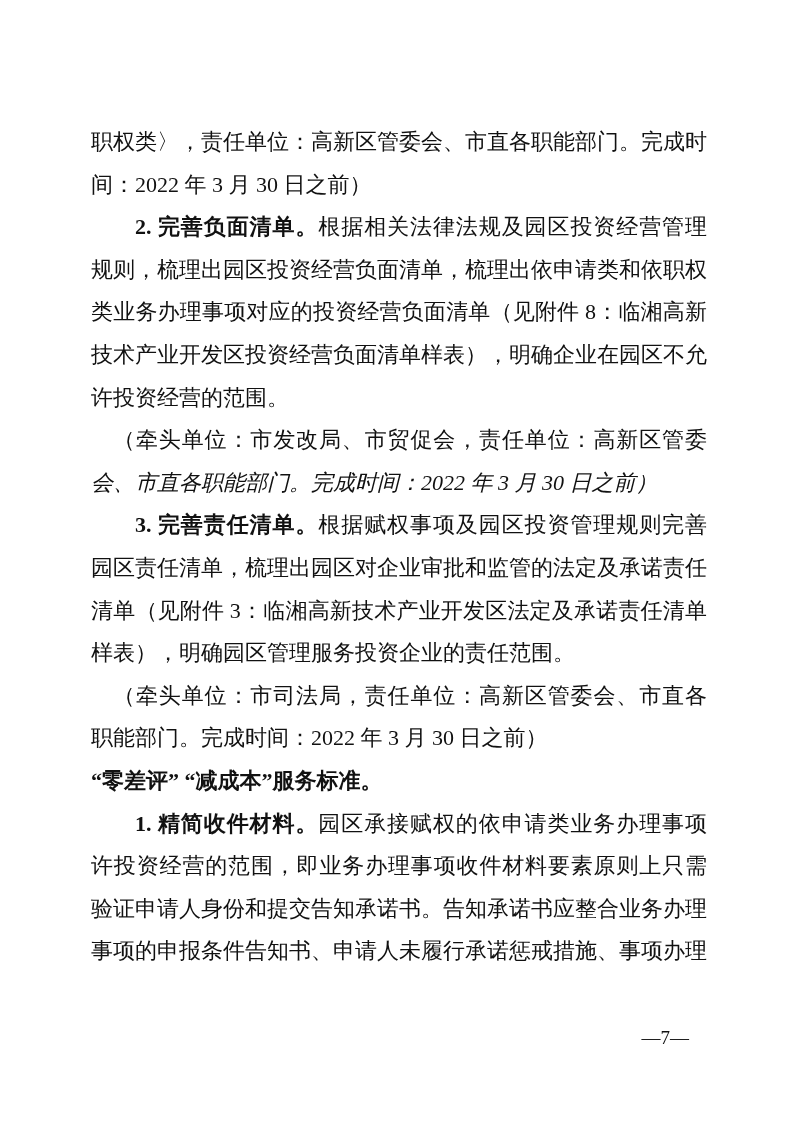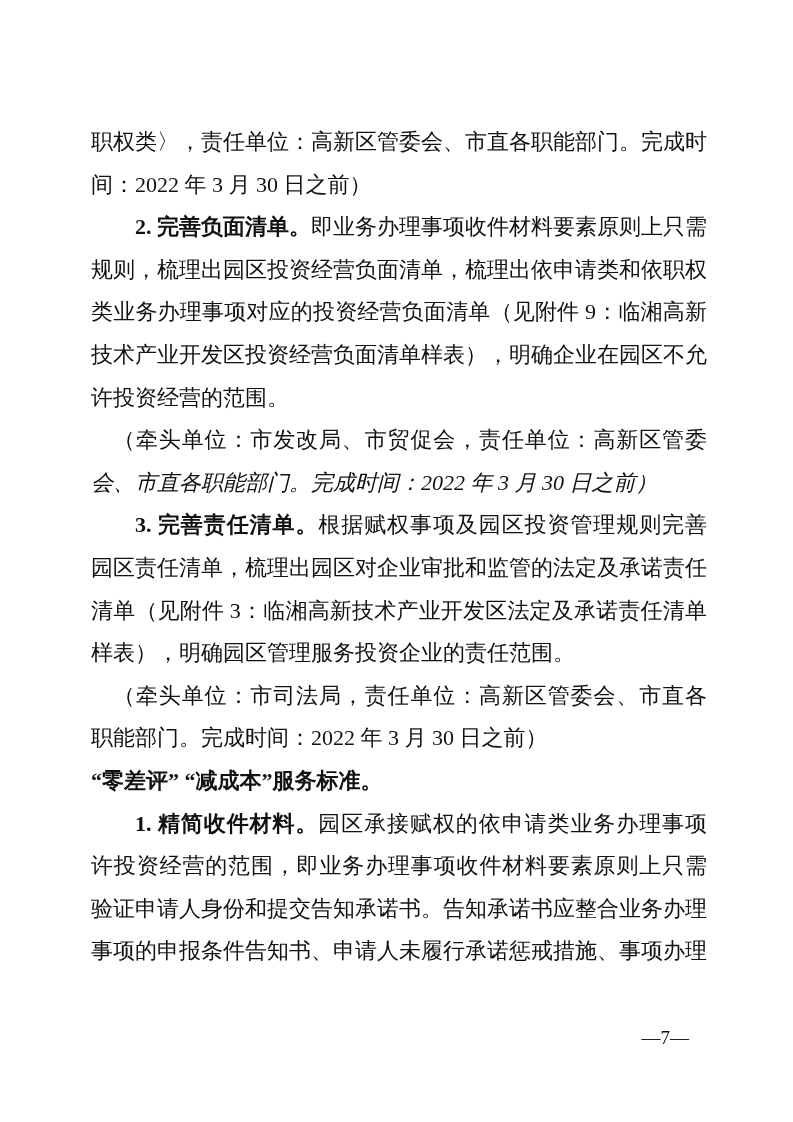--- a/index.html
+++ b/index.html
@@ -48,23 +48,23 @@
     font-family: "Liberation Serif", "DejaVu Serif", serif;
   }
 </style>
 </head>
 <body>
 
 <div class="page" style="background: rgb(255, 255, 255); color: rgb(17, 17, 17);">
   <div class="doc-body" id="doc-lines">
       <div class="line just" style="text-indent: 0em;"><span class="seg">职权类〉，责任单位：高新区管委会、市直各职能部门。完成时</span></div>
       <div class="line" style="text-indent: 0em;"><span class="seg">间：2022 年 3 月 30 日之前）</span></div>
-      <div class="line just" style="text-indent: 2em;"><span class="seg bold kai">2. 完善负面清单。</span><span class="seg">即业务办理事项收件材料要素原则上只需</span></div>
+      <div class="line just" style="text-indent: 2em;"><span class="seg bold kai">2. 完善负面清单。</span><span class="seg">根据相关法律法规及园区投资经营管理</span></div>
       <div class="line just" style="text-indent: 0em;"><span class="seg">规则，梳理出园区投资经营负面清单，梳理出依申请类和依职权</span></div>
-      <div class="line just" style="text-indent: 0em;"><span class="seg">类业务办理事项对应的投资经营负面清单（见附件 9：临湘高新</span></div>
+      <div class="line just" style="text-indent: 0em;"><span class="seg">类业务办理事项对应的投资经营负面清单（见附件 8：临湘高新</span></div>
       <div class="line just" style="text-indent: 0em;"><span class="seg">技术产业开发区投资经营负面清单样表），明确企业在园区不允</span></div>
       <div class="line" style="text-indent: 0em;"><span class="seg">许投资经营的范围。</span></div>
       <div class="line just" style="text-indent: 1em;"><span class="seg">（牵头单位：市发改局、市贸促会，责任单位：高新区管委</span></div>
       <div class="line" style="text-indent: 0em; font-style: italic;"><span class="seg">会、市直各职能部门。完成时间：2022 年 3 月 30 日之前）</span></div>
       <div class="line just" style="text-indent: 2em;"><span class="seg bold kai">3. 完善责任清单。</span><span class="seg">根据赋权事项及园区投资管理规则完善</span></div>
       <div class="line just" style="text-indent: 0em;"><span class="seg">园区责任清单，梳理出园区对企业审批和监管的法定及承诺责任</span></div>
       <div class="line just" style="text-indent: 0em;"><span class="seg">清单（见附件 3：临湘高新技术产业开发区法定及承诺责任清单</span></div>
       <div class="line" style="text-indent: 0em;"><span class="seg">样表），明确园区管理服务投资企业的责任范围。</span></div>
       <div class="line just" style="text-indent: 1em;"><span class="seg">（牵头单位：市司法局，责任单位：高新区管委会、市直各</span></div>
       <div class="line" style="text-indent: 0em;"><span class="seg">职能部门。完成时间：2022 年 3 月 30 日之前）</span></div>

